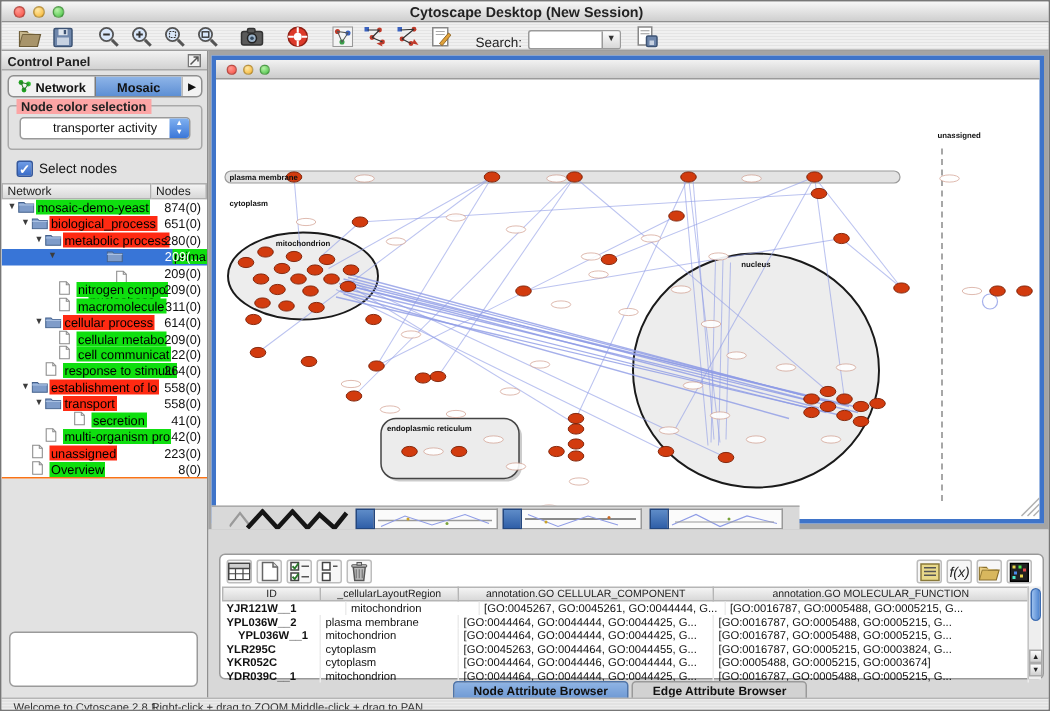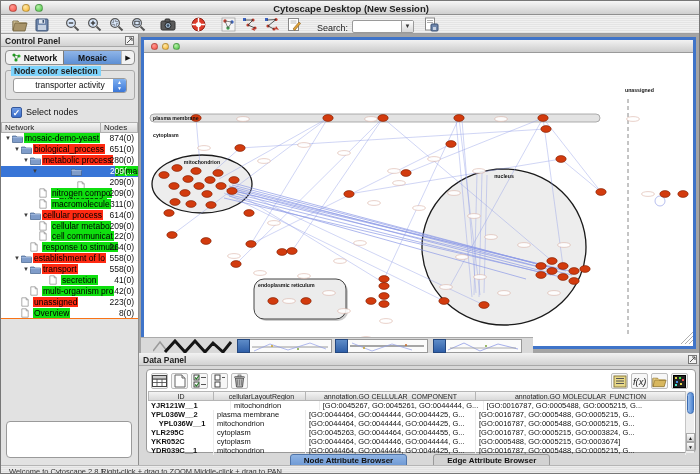--- a/index.html
+++ b/index.html
@@ -30,21 +30,21 @@
   .panel-header { position:relative; height:13px; background:linear-gradient(#f2f2f2,#d2d2d2); border-bottom:1px solid #a8a8a8; }
   .panel-header .ph-title { position:absolute; left:4px; top:2px; font-size:8.5px; font-weight:bold; color:#222; }
   .float-icon { position:absolute; right:4px; top:2px; width:9px; height:9px; }
 
   #cp-tabs { position:absolute; left:4px; top:16px; width:130px; height:15px; display:flex; border:1px solid #8f8f8f; border-radius:4px; overflow:hidden; background:#f2f2f2; }
   .cp-tab { flex:1; display:flex; align-items:center; justify-content:center; font-size:8.5px; font-weight:bold; color:#111; gap:3px; }
   .cp-tab.selected { background:linear-gradient(#8fb5e8,#5d8fd4); border-left:1px solid #7a7a7a; }
   .cp-tab-arrow { width:13px; display:flex; align-items:center; justify-content:center; font-size:7px; color:#111; border-left:1px solid #bbb; }
 
   #node-color-group { position:absolute; left:4px; top:36px; width:130px; height:30px; border:1px solid #a9a9a9; border-radius:3px; }
-  #node-color-group .legend { position:absolute; left:5px; top:-5px; background:#7dd3fc; padding:0 3px; font-size:8.5px; font-weight:bold; color:#222; }
+  #node-color-group .legend { position:absolute; left:5px; top:-5px; background:#fca5a5; padding:0 3px; font-size:8.5px; font-weight:bold; color:#222; }
   .mac-combo { position:absolute; left:7px; top:7px; width:114px; height:15px; background:#fff; border:1px solid #9a9a9a; border-radius:3px; font-size:8.5px; color:#111; text-align:center; line-height:13px; }
   .mac-combo .stepper { position:absolute; right:0px; top:0px; width:13px; height:13px; border-radius:0 2px 2px 0; background:linear-gradient(#7fb0f0,#3b77d8); color:#fff; font-size:5px; line-height:6px; text-align:center; }
 
   #select-nodes-row { position:absolute; left:10px; top:72px; height:12px; display:flex; align-items:center; gap:4px; }
   .mac-checkbox { width:11px; height:11px; border-radius:2px; border:1px solid #35589c; background:linear-gradient(#6f9ce6,#3a6cc8); color:#fff; font-size:9px; line-height:10px; text-align:center; font-weight:bold; }
   #select-nodes-row .lbl { font-size:9px; color:#111; }
 
   #tree-header { position:absolute; left:0px; top:88px; width:137px; height:11px; display:flex; }
   #tree-header .th { background:linear-gradient(#f4f4f4,#d8d8d8); border:1px solid #b0b0b0; border-left:none; font-size:8px; color:#222; padding-left:3px; line-height:9px; }
   #tree-header .th:first-child { width:100px; border-left:1px solid #b0b0b0; }
@@ -87,21 +87,21 @@
   #attr-table .hrow { display:flex; height:10px; }
   #attr-table .hcell { background:linear-gradient(#f4f4f4,#d9d9d9); border:1px solid #b5b5b5; border-left:none; font-size:7px; color:#222; text-align:center; line-height:9px; overflow:hidden; white-space:nowrap; }
   #attr-table .hcell:first-child { border-left:1px solid #b5b5b5; }
   #attr-table .drow { display:flex; height:9px; }
   #attr-table .dcell { font-size:7.5px; color:#111; line-height:9px; padding-left:3px; border-right:1px solid #ececec; overflow:hidden; white-space:nowrap; }
   #attr-table .dcell.id { font-weight:bold; }
   #dp-scrollbar { position:absolute; right:1px; top:21px; width:9px; height:62px; background:#eee; border-left:1px solid #c5c5c5; }
   #dp-thumb { position:absolute; left:1px; top:1px; width:7px; height:22px; border-radius:4px; background:linear-gradient(90deg,#9cc0ee,#4d84d0); border:1px solid #3c6cb2; }
   .sb-arrow { position:absolute; left:0; width:9px; height:9px; background:linear-gradient(#fdfdfd,#d0d0d0); border:1px solid #aaa; font-size:5px; text-align:center; line-height:8px; color:#222; }
   #dp-tabs { position:absolute; left:0; right:0; top:101px; height:12px; display:flex; justify-content:center; }
-  .dp-tab { height:16px; padding:0 13px; font-size:8px; font-weight:bold; color:#111; line-height:12px; background:#d2d2d2; border:1px solid #9a9a9a; border-radius:3px 3px 0 0; margin:0 13px; }
+  .dp-tab { height:16px; padding:0 13px; font-size:8px; font-weight:bold; color:#111; line-height:12px; background:#d2d2d2; border:1px solid #9a9a9a; border-radius:3px 3px 0 0; margin:0 1px; }
   .dp-tab.selected { background:linear-gradient(#8fb4e4,#6491cf); border-color:#4f74a8; }
 
   
   #status-bar { position:absolute; left:0; top:464px; width:700px; height:10px;
     background:repeating-linear-gradient(180deg,#ececec 0 1px,#e2e2e2 1px 2px); border-top:1px solid #b5b5b5; }
   .status-item { position:absolute; top:1px; font-size:7.5px; color:#333; }
 </style>
 </head>
 <body>
 
@@ -612,27 +612,20 @@
               <polyline points="2,10 18,3 34,11 52,4 72,9" stroke="#8f9ce6" stroke-width="0.8" fill="none"></polyline>
               <line x1="4" y1="8" x2="70" y2="8" stroke="#9a9a9a" stroke-width="0.8"></line>
               <circle cx="40" cy="6" r="1" fill="#7aa33a"></circle>
             </svg>
         </div>
       </div>
     </div>
   </div>
 
   <div id="data-panel">
-    <div class="panel-header">
-      <span class="ph-title">Data Panel</span>
-      <svg class="float-icon" viewBox="0 0 9 9">
-          <rect x="0.5" y="0.5" width="8" height="8" fill="#f2f2f2" stroke="#777"></rect>
-          <path d="M2 7 L7 2 M4 2 h3 v3" stroke="#555" stroke-width="1" fill="none"></path>
-        </svg>
-    </div>
     <div id="dp-container">
       <div id="dp-toolbar">
           <button class="dp-btn">
             <svg width="15" height="12" viewBox="0 0 15 12">
               <rect x="0.5" y="0.5" width="14" height="11" fill="#fff" stroke="#444"></rect>
               <path d="M0.5 4 H14.5 M0.5 7.5 H14.5 M5 0.5 V11.5 M10 0.5 V11.5" stroke="#444" stroke-width="0.8"></path>
               <rect x="0.5" y="0.5" width="14" height="3.5" fill="#cfcfcf" stroke="#444"></rect>
             </svg>
           </button>
           <button class="dp-btn">

